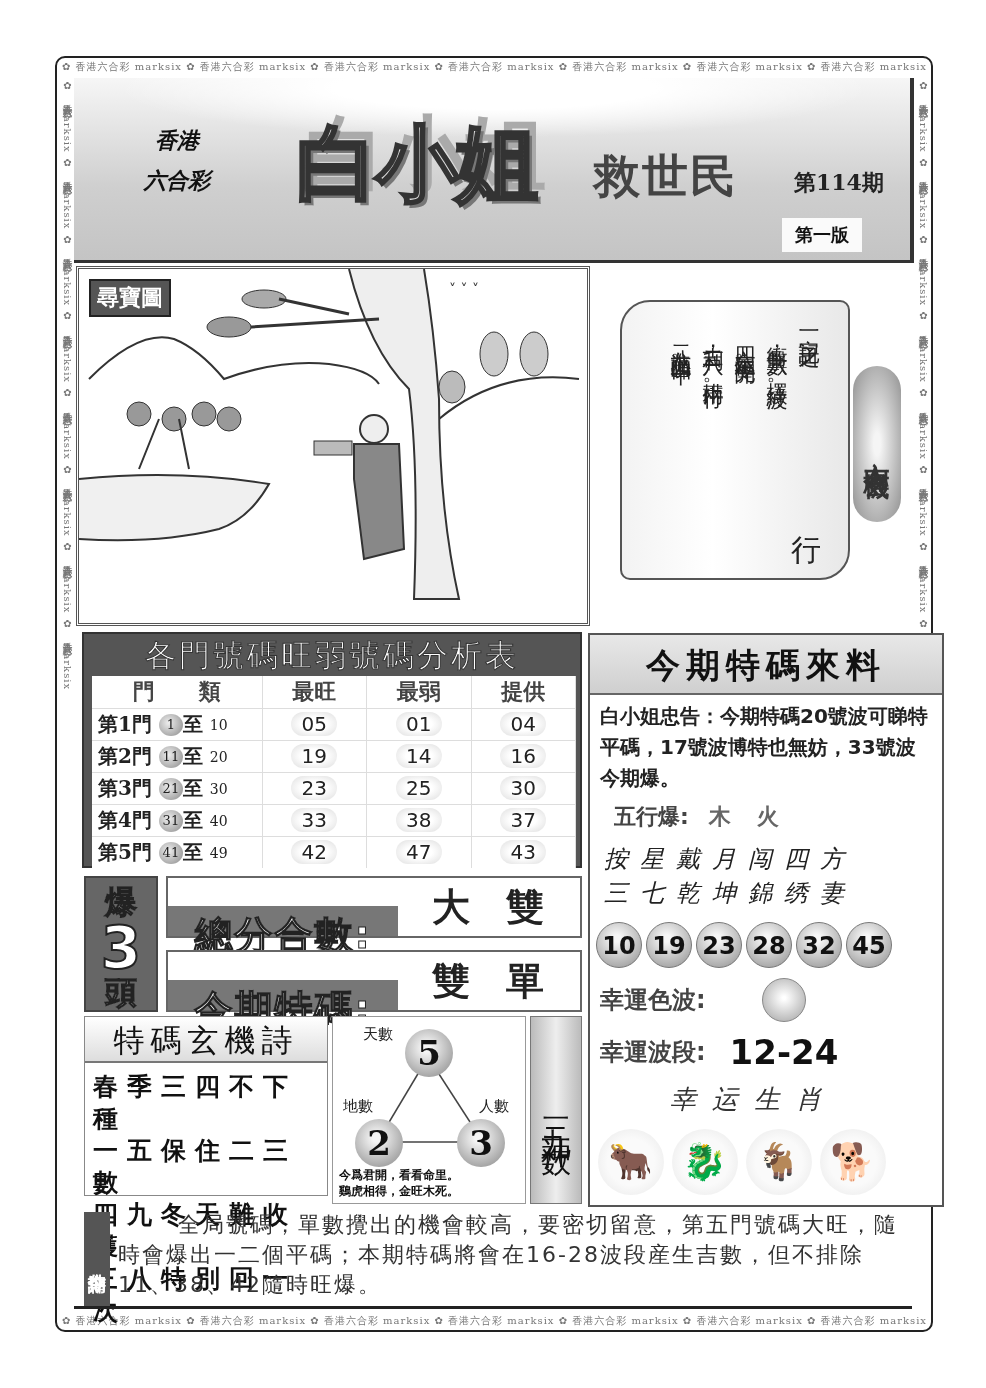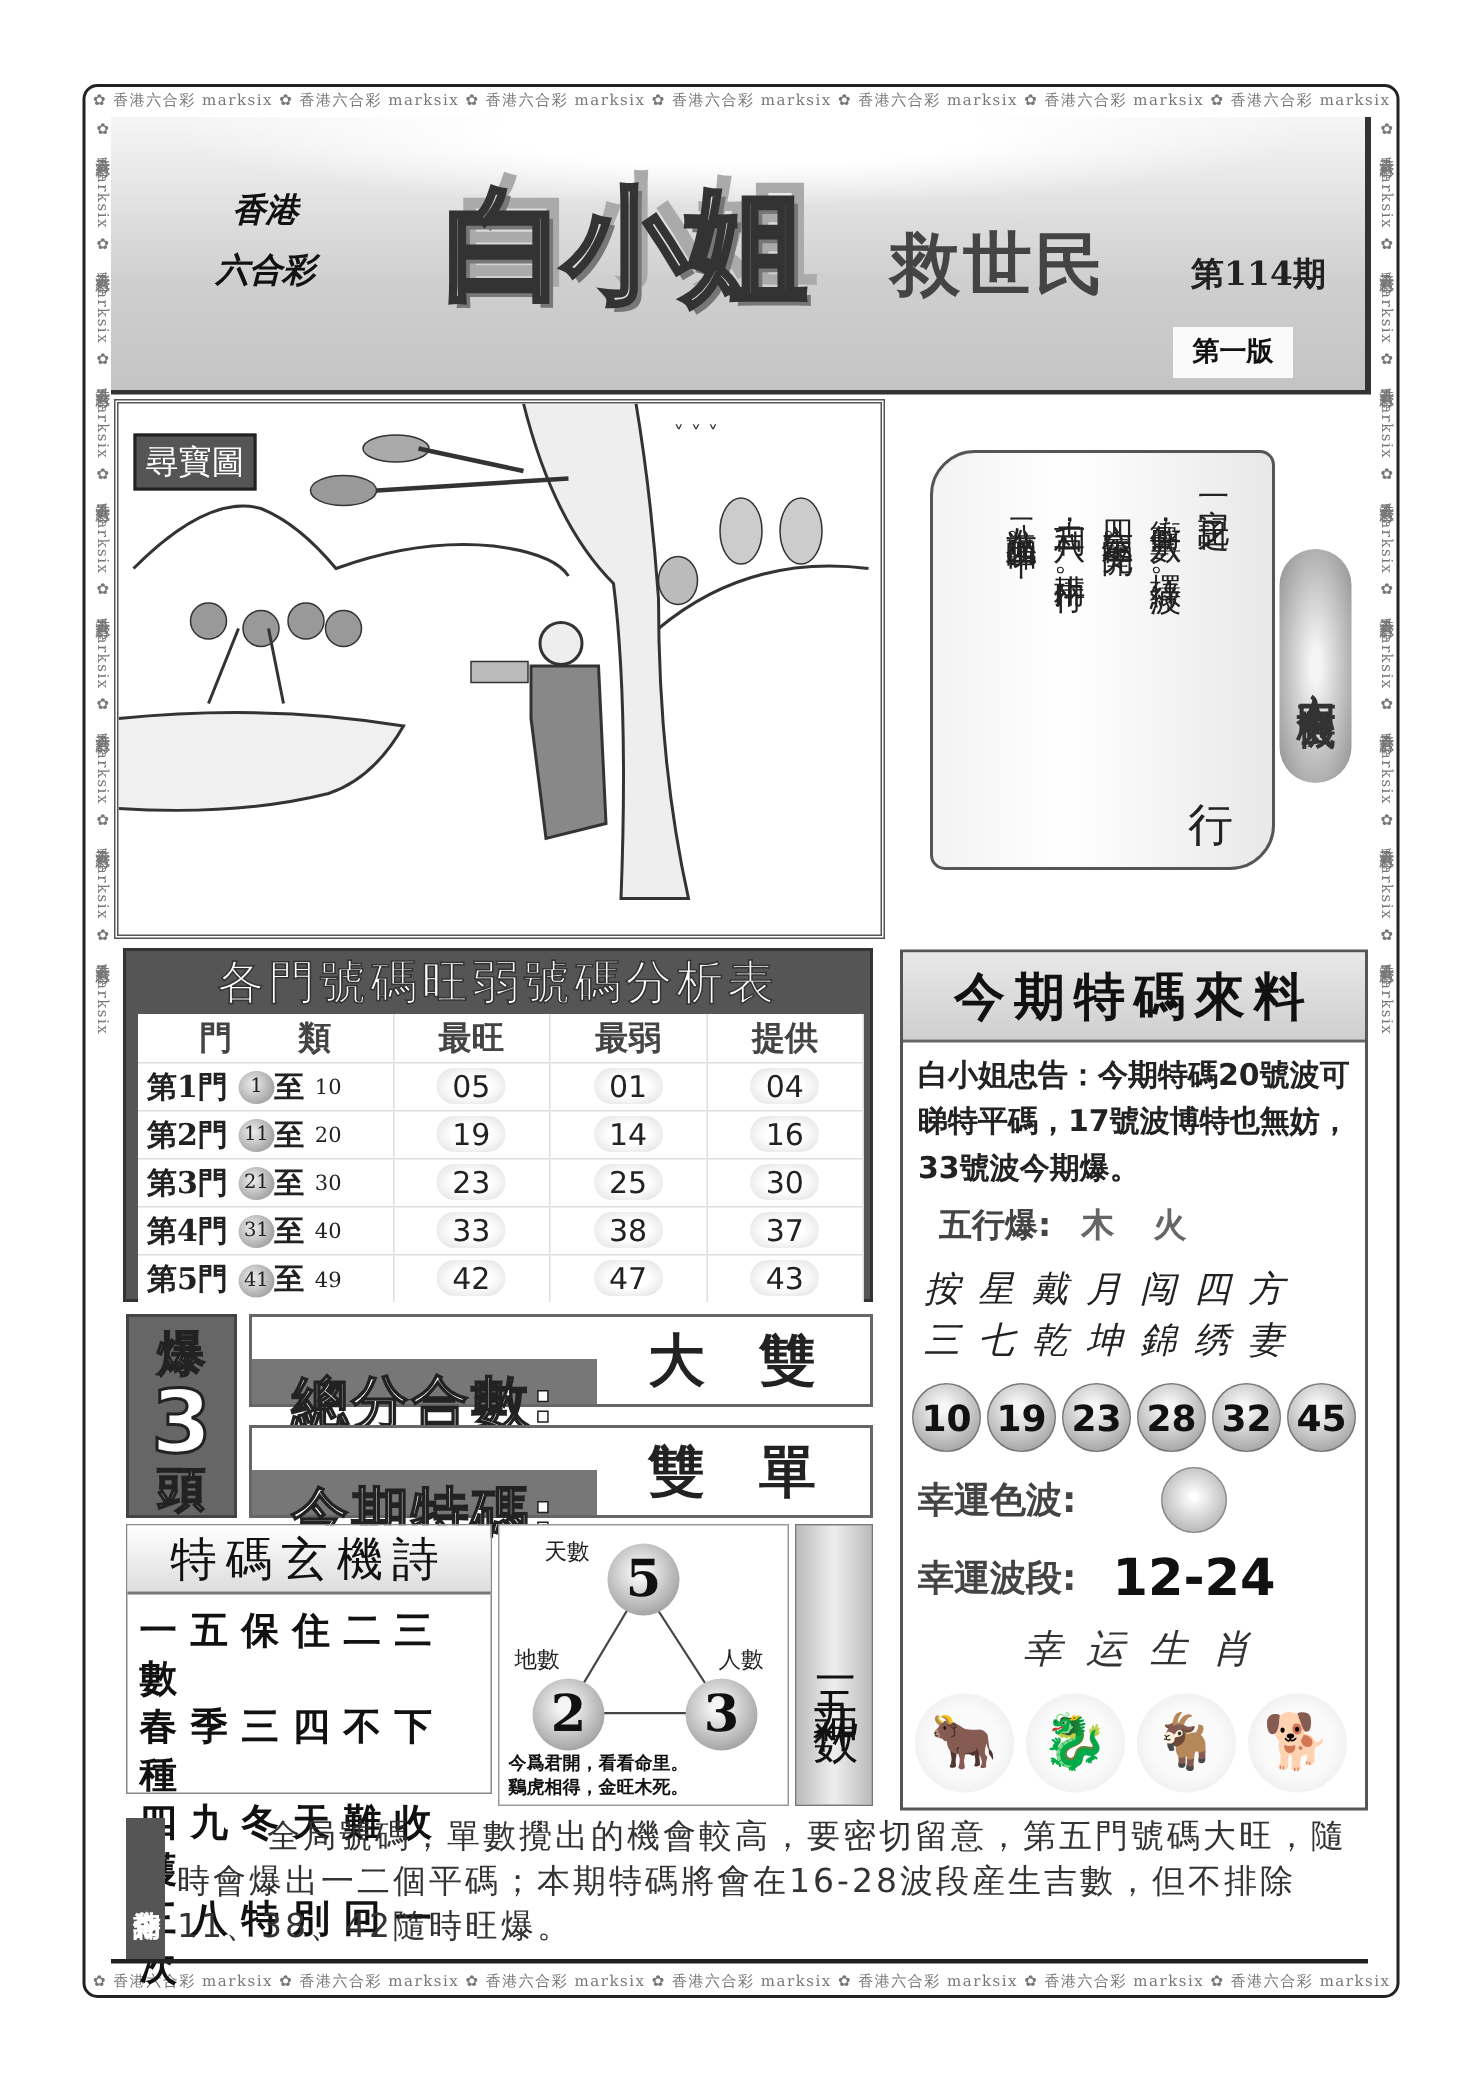--- a/index.html
+++ b/index.html
@@ -19,41 +19,41 @@
   .header .glow { position: absolute; left: 40px; top: -40px; width: 760px; height: 100px; background: radial-gradient(ellipse at center, #ffffff 30%, rgba(255,255,255,0) 70%); }
   .header .rightbar { position: absolute; right: 0; top: 0; width: 4px; height: 185px; background: #333; }
   .hk-title { position: absolute; left: 70px; top: 42px; font-family: "DejaVu Serif", serif; font-size: 22px; font-weight: bold; text-align: center; line-height: 40px; color: #111; font-style: italic; }
   .main-title { position: absolute; left: 222px; top: 32px; font-size: 82px; font-weight: bold; color: #ddd; letter-spacing: -2px; -webkit-text-stroke: 3px #333; text-shadow: 4px 4px 0 #777, 8px -10px 0 #aaa; font-family: "DejaVu Sans", sans-serif; }
   .subtitle { position: absolute; left: 520px; top: 68px; font-family: "DejaVu Serif", serif; font-size: 46px; font-weight: bold; color: #444; letter-spacing: 2px; }
   .issue { position: absolute; left: 720px; top: 90px; font-size: 22px; font-weight: bold; color: #222; font-family: "DejaVu Serif", serif; }
   .edition { position: absolute; left: 708px; top: 140px; width: 80px; height: 34px; background: #fafafa; font-size: 18px; font-weight: bold; text-align: center; line-height: 34px; font-family: "DejaVu Serif", serif; }
 
   
   .treasure { position: absolute; left: 76px; top: 266px; width: 514px; height: 360px; border: 3px double #555; background: #fff; overflow: hidden; }
-  .treasure-label { position: absolute; left: 10px; top: 20px; padding: 2px 6px; background: #555; color: #fff; font-size: 22px; font-weight: normal; font-family: "DejaVu Serif", serif; border: 2px solid #222; }
+  .treasure-label { position: absolute; left: 10px; top: 10px; padding: 2px 6px; background: #555; color: #fff; font-size: 22px; font-weight: bold; font-family: "DejaVu Serif", serif; border: 2px solid #222; }
 
   
   .scroll { position: absolute; left: 600px; top: 280px; width: 260px; height: 330px; }
   .scroll-body { position: absolute; left: 20px; top: 20px; width: 230px; height: 280px; background: linear-gradient(90deg,#f3f3f3,#ffffff 40%,#e8e8e8); border: 2px solid #555; border-radius: 30px 10px 30px 10px; }
   .scroll-text { position: absolute; top: 50px; writing-mode: vertical-rl; font-size: 21px; line-height: 28px; letter-spacing: 3px; color: #222; }
   .inner-secret { position: absolute; left: 853px; top: 366px; width: 48px; height: 156px; border-radius: 24px; background: radial-gradient(ellipse at center, #f5f5f5 10%, #999 90%); writing-mode: vertical-rl; font-size: 26px; font-weight: bold; text-align: center; line-height: 48px; color: #333; letter-spacing: 4px; padding-top: 10px; }
 
   
   .analysis { position: absolute; left: 82px; top: 632px; width: 500px; height: 236px; background: #555; border: 2px solid #333; }
   .analysis-title { height: 42px; color: #fff; font-size: 31px; text-align: center; line-height: 42px; letter-spacing: 3px; -webkit-text-stroke: 1px #333; }
   .analysis table { position: absolute; left: 8px; top: 42px; width: 484px; border-collapse: collapse; background: #fff; }
   .analysis th { height: 32px; font-size: 22px; font-weight: bold; color: #444; font-family: "DejaVu Serif", serif; border-right: 1px solid #ddd; }
   .analysis td { height: 32px; font-size: 20px; text-align: center; border-top: 1px solid #ddd; border-right: 1px solid #ddd; color: #222; margin-left: 21px; }
   .analysis td.gate { text-align: left; padding-left: 6px; font-family: "DejaVu Serif", serif; font-weight: bold; font-size: 20px; }
   .mini-ball { display: inline-block; width: 24px; height: 22px; border-radius: 50%; background: radial-gradient(circle at 40% 40%, #eee, #888); font-size: 13px; line-height: 22px; text-align: center; font-weight: normal; vertical-align: middle; }
   .mini-plain { display: inline-block; font-size: 14px; font-weight: normal; vertical-align: middle; }
   .num-ball { display: inline-block; min-width: 46px; border-radius: 16px; background: radial-gradient(ellipse at center, #fff 40%, #ddd 100%); }
 
   
-  .special { position: absolute; left: 600px; top: 633px; width: 312px; height: 574px; border: 2px solid #555; background: #fff; }
+  .special { position: absolute; left: 588px; top: 633px; width: 356px; height: 574px; border: 2px solid #555; background: #fff; }
   .special-title { height: 60px; background: linear-gradient(180deg,#e8e8e8,#cfcfcf); border-bottom: 2px solid #666; font-size: 34px; font-weight: bold; text-align: center; line-height: 60px; letter-spacing: 6px; }
   .advice { padding: 6px 8px 0 10px; font-size: 20px; font-weight: bold; line-height: 31px; color: #222; }
   .five-el { padding: 8px 0 0 24px; font-size: 22px; color: #444; font-weight: bold; }
   .five-el .val { color: #666; margin-left: 20px; letter-spacing: 26px; }
   .calli { padding: 10px 0 0 14px; font-family: "DejaVu Serif", serif; font-size: 24px; line-height: 34px; letter-spacing: 12px; color: #222; font-style: italic; }
   .balls { display: flex; gap: 4px; padding: 12px 0 0 6px; }
   .ball { width: 46px; height: 46px; border-radius: 50%; background: radial-gradient(circle at 45% 35%, #f6f6f6 10%, #999 90%); border: 1px solid #777; font-size: 24px; font-weight: bold; text-align: center; line-height: 46px; color: #111; }
   .lucky-row { padding: 12px 0 0 10px; font-size: 24px; font-weight: bold; color: #444; display: flex; align-items: center; height: 52px; }
   .lucky-ball { width: 44px; height: 44px; border-radius: 50%; background: radial-gradient(circle at 50% 45%, #fff 5%, #aaa 90%); border: 1px solid #888; margin-left: 56px; }
   .lucky-range { margin-left: 24px; font-size: 34px; font-weight: bold; color: #111; }
@@ -240,22 +240,22 @@
     <div class="zodiac">🐂</div>
     <div class="zodiac">🐉</div>
     <div class="zodiac">🐐</div>
     <div class="zodiac">🐕</div>
   </div>
 </div>
 
 <div class="poem">
   <div class="poem-title">特碼玄機詩</div>
   <div class="poem-lines">
+    <div>春季三四不下種</div>
     <div>一五保住二三數</div>
-    <div>春季三四不下種</div>
     <div>四九冬天難收獲</div>
     <div>三八特別回一次</div>
   </div>
 </div>
 
 <div class="tri">
   <svg width="194" height="150" style="position:absolute;left:0;top:0">
     <line x1="95" y1="40" x2="46" y2="122" stroke="#444" stroke-width="1.5"></line>
     <line x1="95" y1="40" x2="148" y2="122" stroke="#444" stroke-width="1.5"></line>
     <line x1="46" y1="125" x2="148" y2="125" stroke="#444" stroke-width="1.5"></line>

